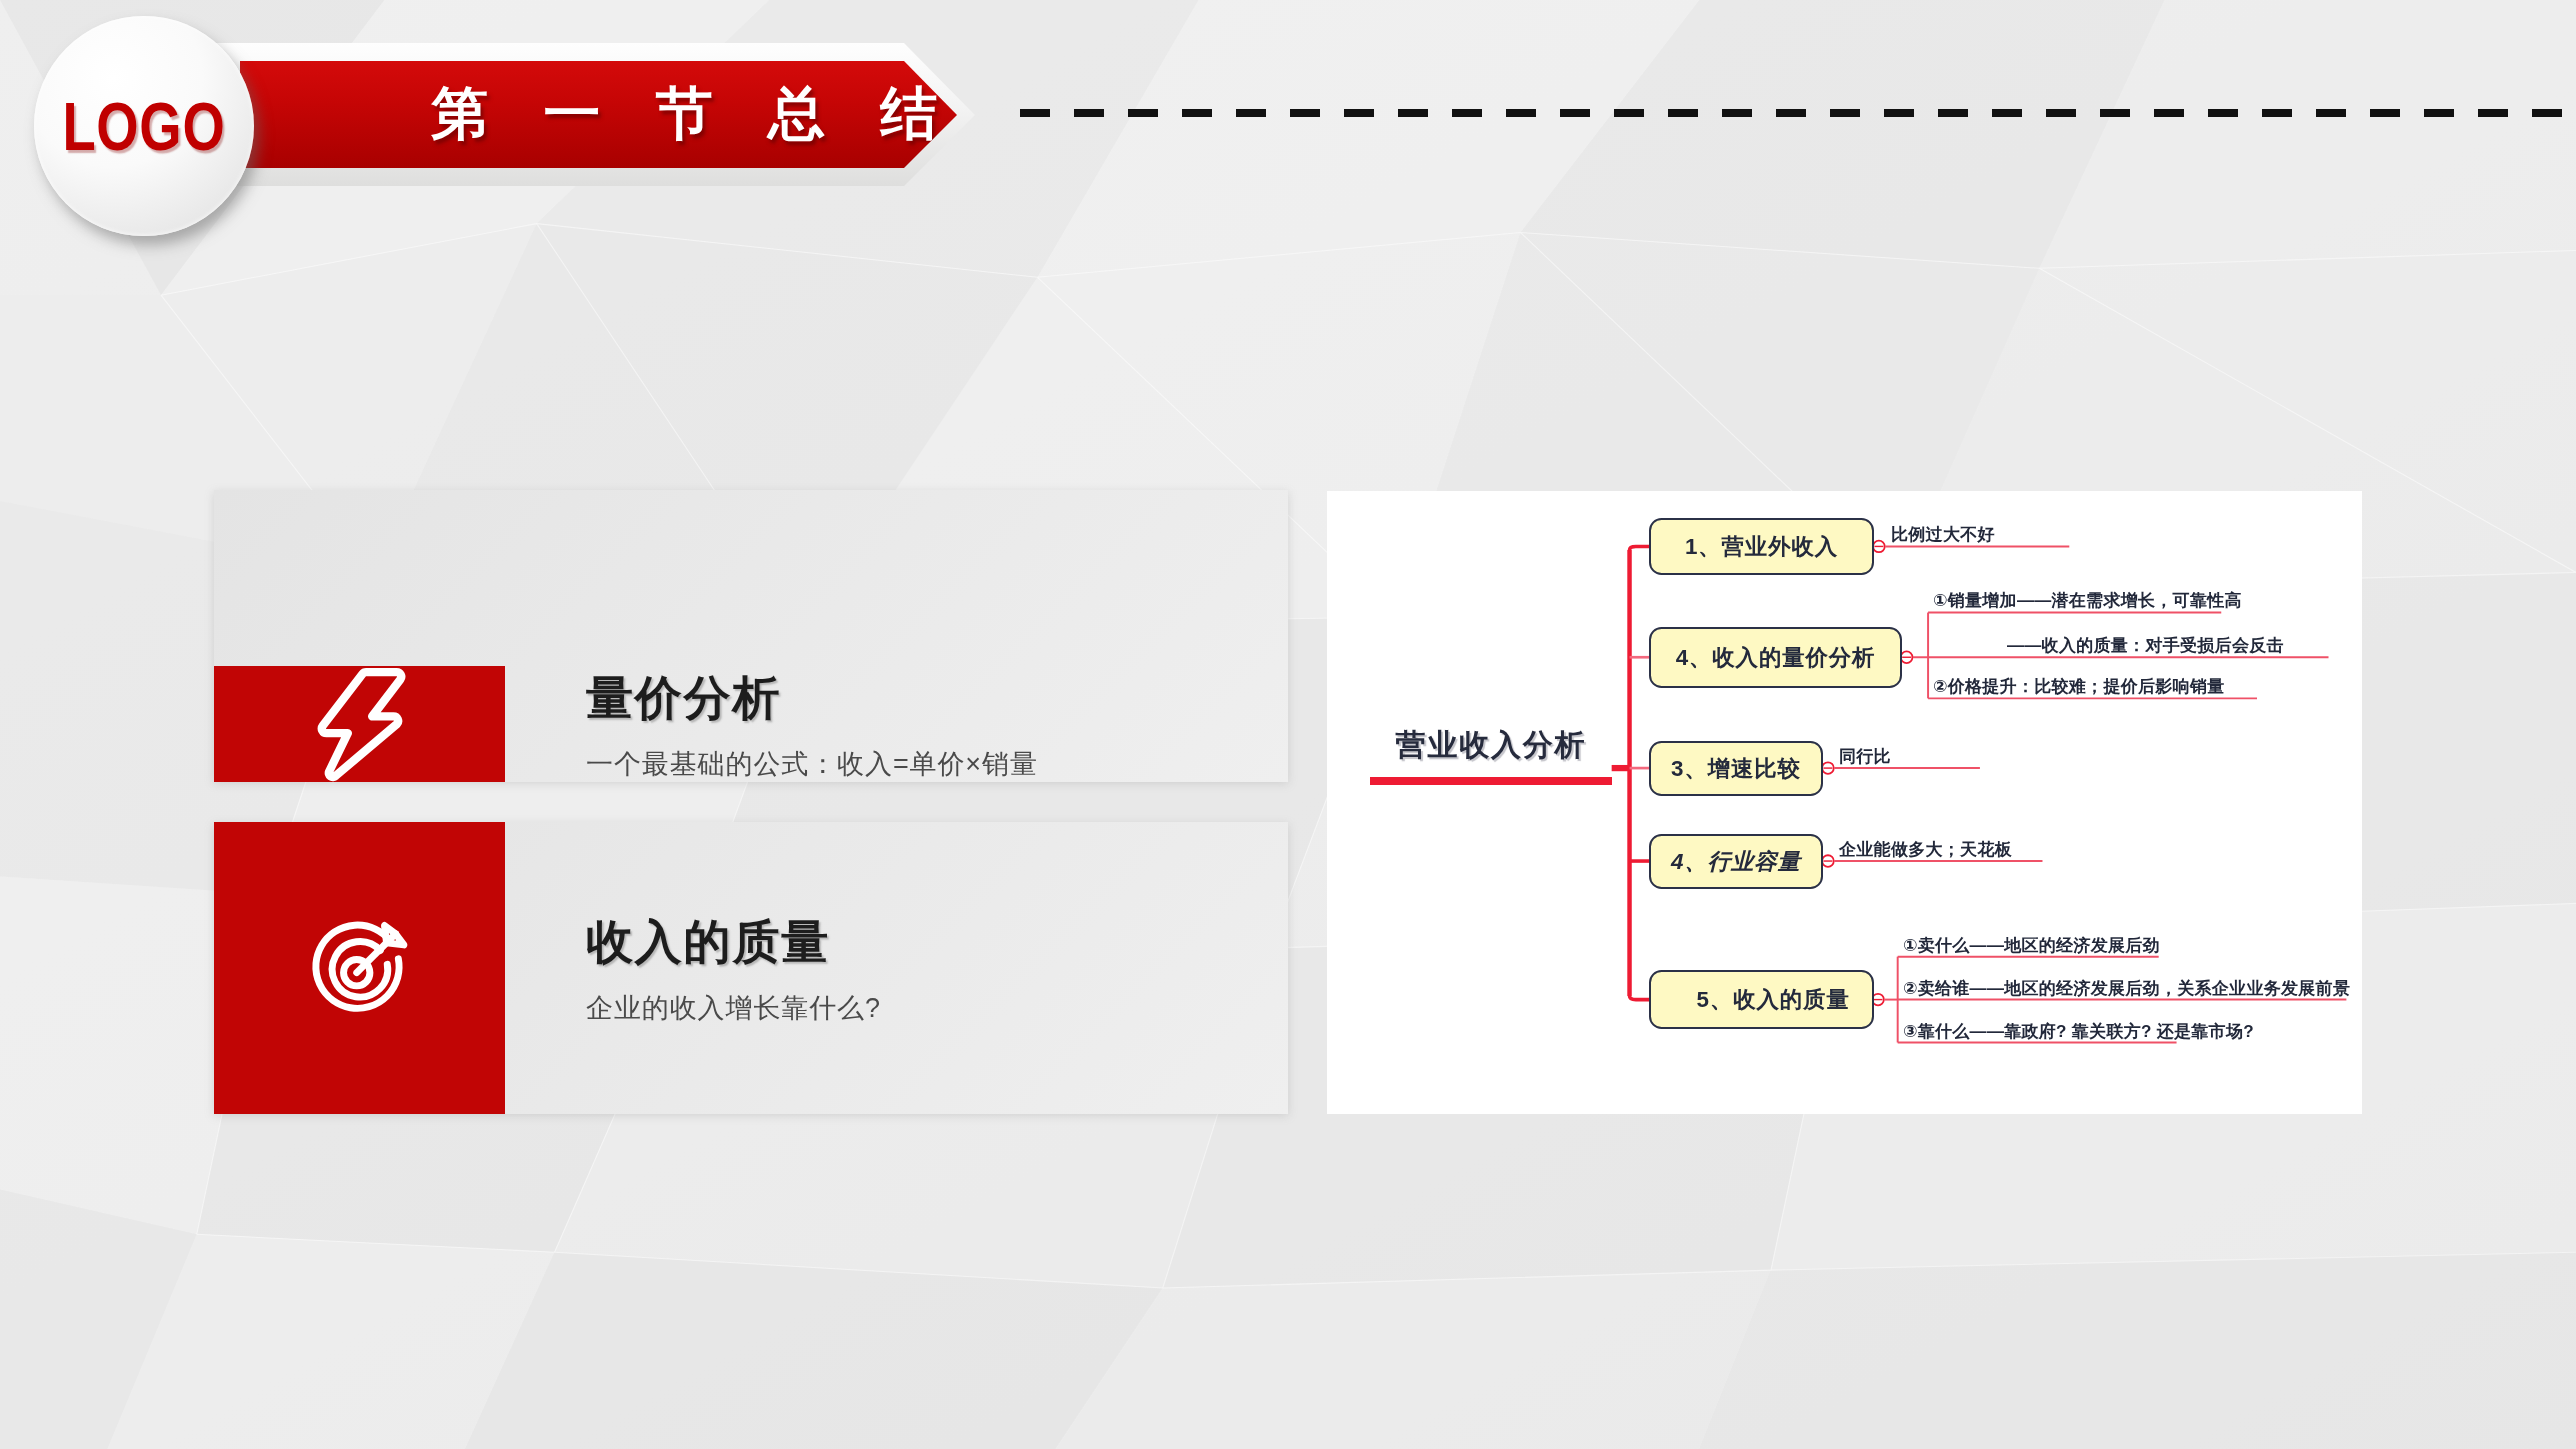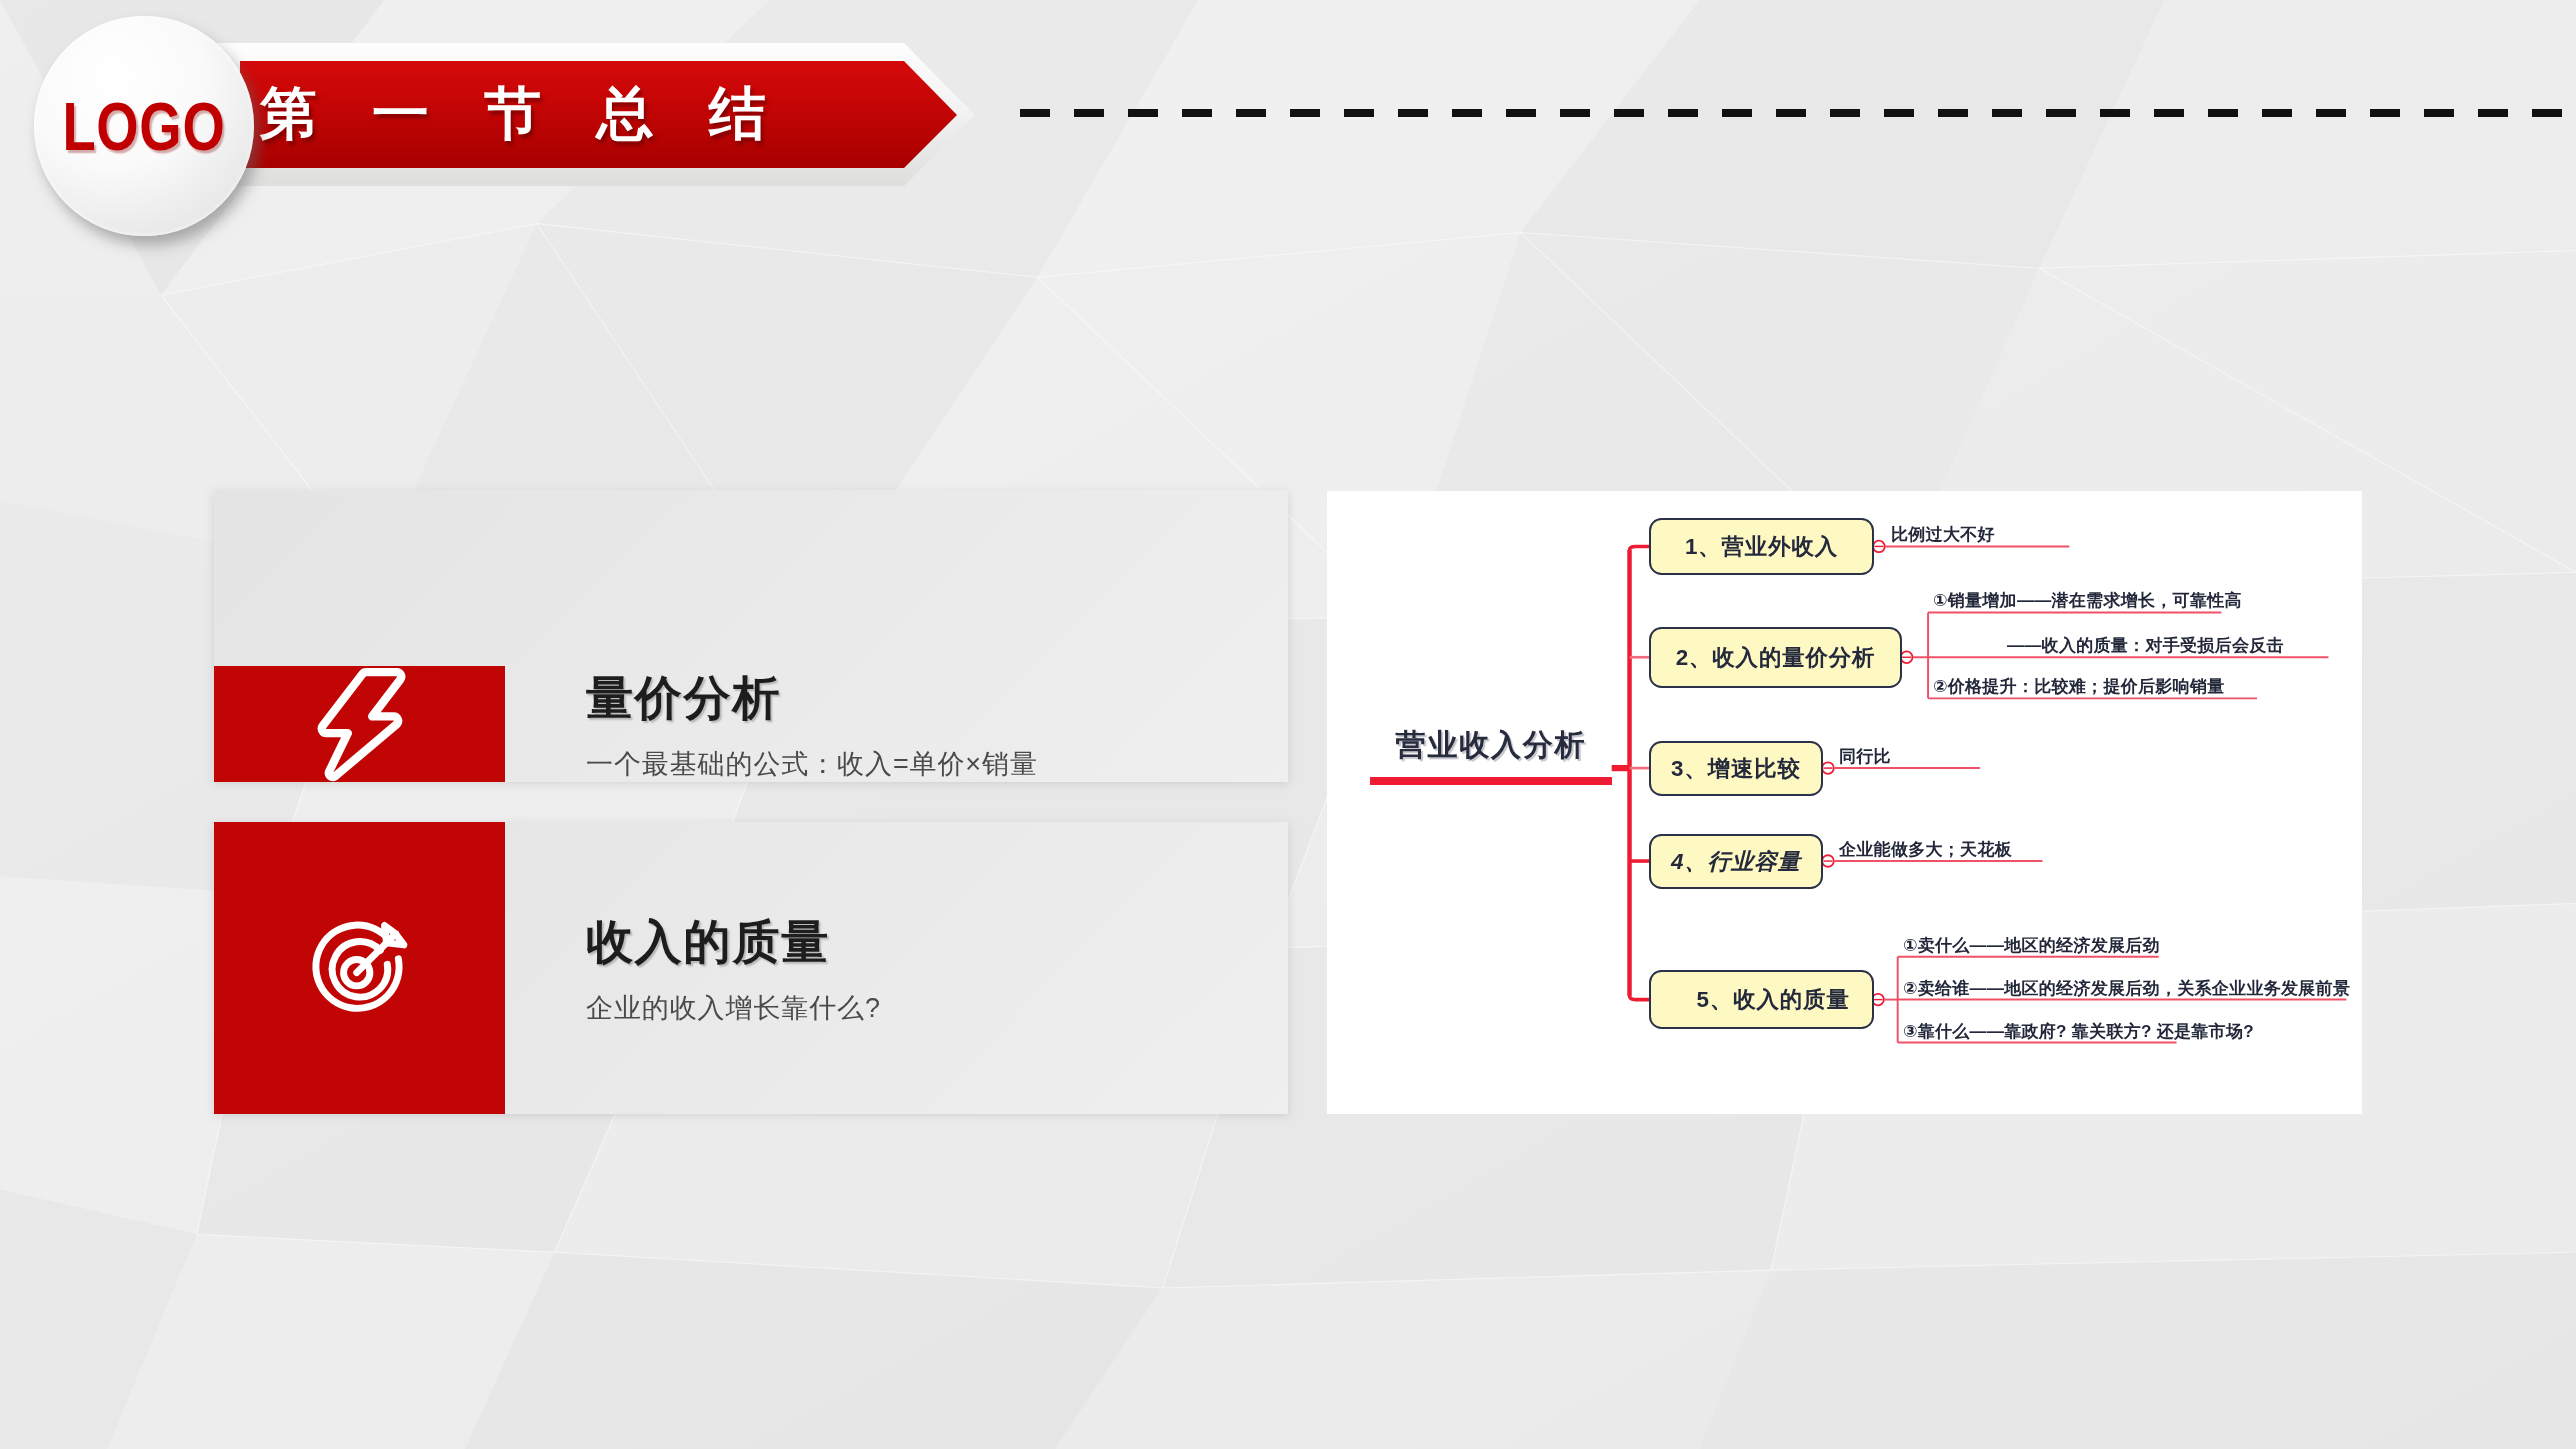--- a/index.html
+++ b/index.html
@@ -19,21 +19,21 @@
   .banner-shell{
     position:absolute; left:215px; top:43px; width:760px; height:143px;
     background:linear-gradient(180deg,#fefefe 0%,#f3f3f3 45%,#dededd 100%);
     clip-path:polygon(0 0, 689px 0, 760px 72px, 689px 143px, 0 143px);
     filter:drop-shadow(4.5px 7.2px 8px rgba(100,100,100,0.45));
   }
   .banner-inner{
     position:absolute; left:240px; top:61px; width:717px; height:107px;
     background:linear-gradient(180deg,#d40a0a 0%,#c50505 40%,#a80000 100%);
     clip-path:polygon(0 0, 664px 0, 717px 54px, 664px 107px, 0 107px);
-    display:flex; align-items:center; justify-content:flex-start;
+    display:flex; align-items:center; justify-content:flex-end;
   }
   .banner-title{
     color:#ffffff; font-size:57px; font-weight:bold; letter-spacing:19.7px;
     text-indent:19.7px;
     text-shadow:2.7px 3.6px 3.6px rgba(90,0,0,0.55);
     white-space:nowrap;
   }
 
   .logo-circle{
     position:absolute; left:34px; top:16px; width:220px; height:220px;
@@ -245,21 +245,21 @@
     <path d="M638 569 L1140 569" stroke="#ef5167" stroke-width="2.2" fill="none"></path>
     <path d="M638 617 L950 617" stroke="#ef5167" stroke-width="2.2" fill="none"></path>
   </svg>
 
   <div class="mm-root">
     <div class="mm-root-text">营业收入分析</div>
     <div class="mm-root-bar"></div>
   </div>
 
   <div class="mm-node" style="left:322px; top:27px; width:225px; height:57px;">1、营业外收入</div>
-  <div class="mm-node" style="left:322px; top:136px; width:253px; height:61px;">2、收入的量价分析</div>
+  <div class="mm-node" style="left:322px; top:136px; width:253px; height:61px;">4、收入的量价分析</div>
   <div class="mm-node" style="left:322px; top:250px; width:174px; height:55px;">3、增速比较</div>
   <div class="mm-node" style="left:322px; top:343px; width:174px; height:55px;font-style:italic;">4、行业容量</div>
   <div class="mm-node" style="left:322px; top:479px; width:225px; height:59px;padding-left:34px;">5、收入的质量</div>
 
   <div class="mm-leaf" style="left:564px; top:32px;">比例过大不好</div>
 
   <div class="mm-leaf" style="left:606px; top:98px;">①销量增加——潜在需求增长，可靠性高</div>
   <div class="mm-leaf" style="left:680px; top:143px;">——收入的质量：对手受损后会反击</div>
   <div class="mm-leaf" style="left:606px; top:184px;">②价格提升：比较难；提价后影响销量</div>
 

